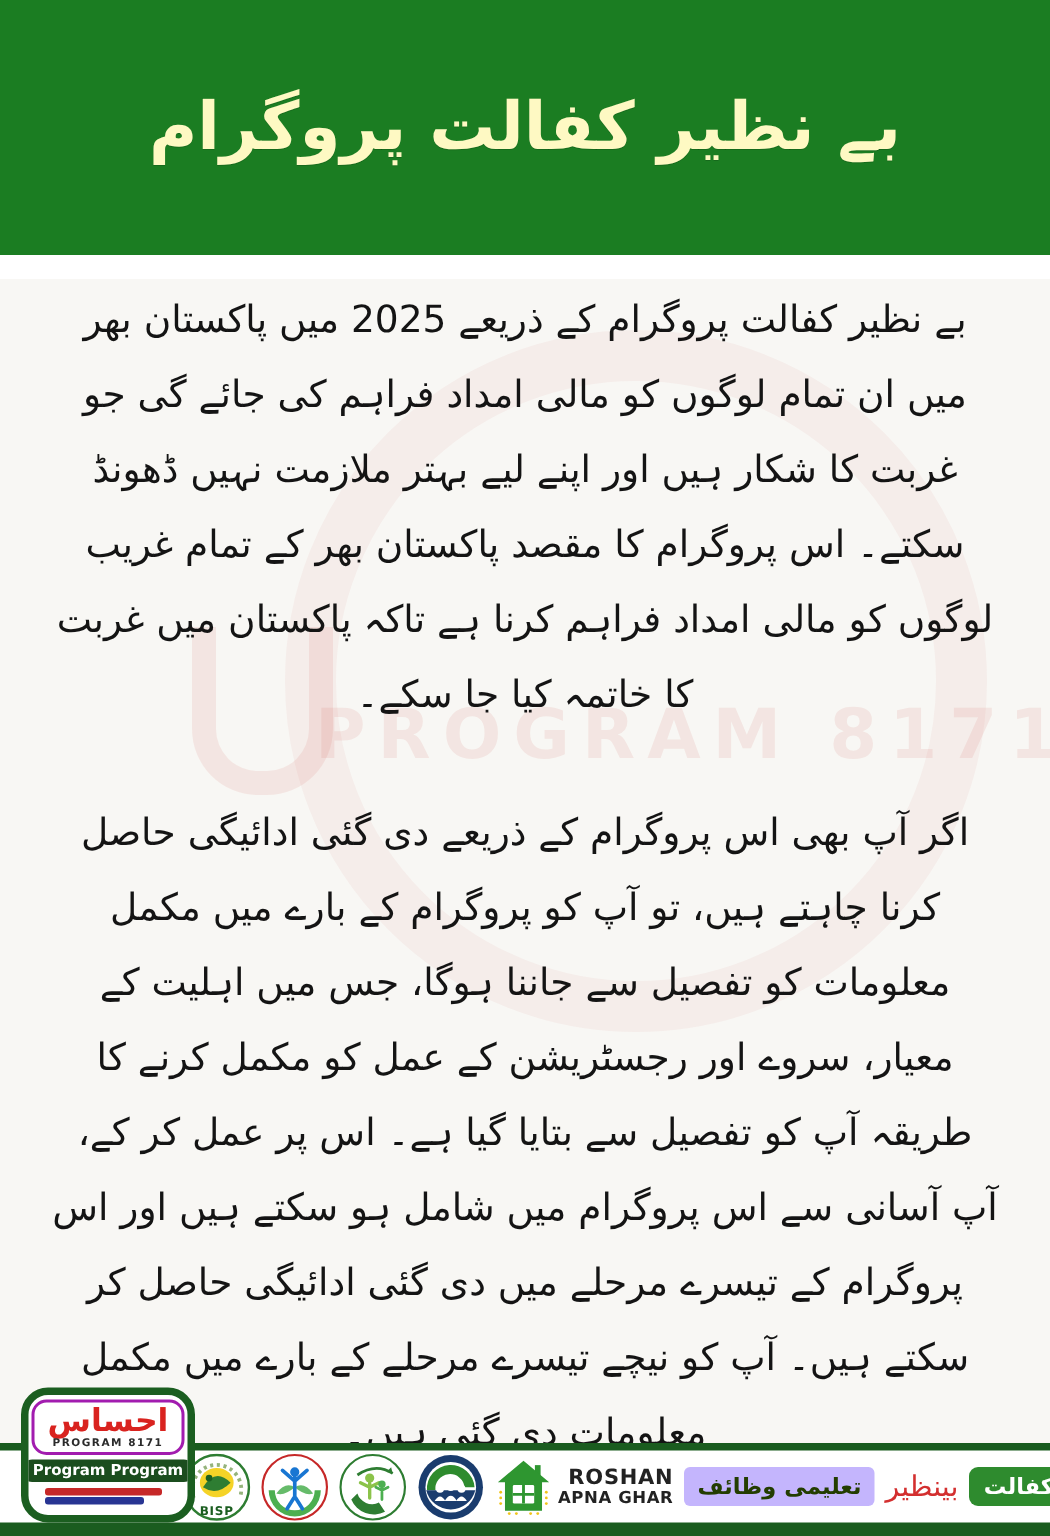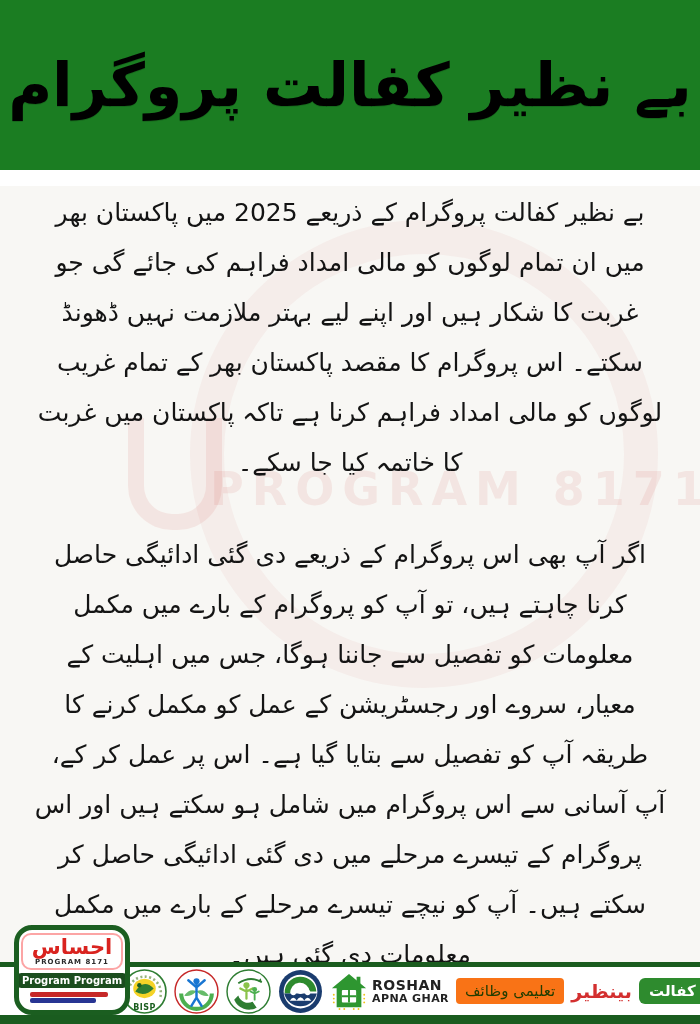--- a/index.html
+++ b/index.html
@@ -2,21 +2,21 @@
 <html lang="ur"><head>
 <meta charset="utf-8">
 <style>
   html,body{margin:0;padding:0;}
   body{font-family:"DejaVu Sans",sans-serif;background:#e9e9e9;}
   .page{position:relative;width:700px;height:1024px;background:#f8f7f4;overflow:hidden;margin:0 auto;}
 
   
   .header{position:absolute;top:0;left:0;right:0;height:170px;background:#1b7d22;
           display:flex;align-items:center;justify-content:center;}
-  .header-title{color:#000000;font-size:60px;font-weight:bold;direction:rtl;
+  .header-title{color:#fef9c3;font-size:44px;font-weight:bold;direction:rtl;
                 text-align:right;letter-spacing:1px;line-height:1.1;
                 text-shadow:0 1px 0 rgba(0,0,0,.15);}
   .header-gap{position:absolute;top:170px;left:0;right:0;height:16px;background:#ffffff;}
 
   
   .wm-ring{position:absolute;top:220px;left:190px;width:400px;height:400px;border-radius:50%;
            border:34px solid rgba(205,80,70,0.055);}
   .wm-u{position:absolute;top:418px;left:128px;width:62px;height:96px;
         border:16px solid rgba(205,80,70,0.10);border-top:none;
         border-radius:0 0 44px 44px;}
@@ -38,41 +38,41 @@
              display:flex;align-items:center;gap:7px;}
   .circle-logo{width:45px;height:45px;flex:0 0 auto;position:relative;}
   .circle-logo svg{display:block;width:100%;height:100%;}
   .bisp-label{position:absolute;left:0;right:0;bottom:2px;text-align:center;
               font-size:8px;font-weight:bold;color:#1b5e20;letter-spacing:.5px;}
 
   
   .ehsaas{position:absolute;left:14px;top:925px;width:116px;height:90px;background:#ffffff;
           border:5px solid #1b5e20;border-radius:18px;z-index:6;box-sizing:border-box;
           overflow:hidden;display:flex;flex-direction:column;align-items:center;}
-  .ehsaas-top{width:92%;margin-top:3px;border:2px solid #fca5a5;border-radius:10px;
+  .ehsaas-top{width:92%;margin-top:3px;border:2px solid #a21caf;border-radius:10px;
               display:flex;flex-direction:column;align-items:center;padding:1px 0 2px;}
   .ehsaas-urdu{color:#d9231f;font-size:21px;font-weight:bold;direction:rtl;line-height:1.05;}
   .ehsaas-8171{font-size:7px;color:#2b2b2b;font-weight:bold;letter-spacing:1px;}
   .ehsaas-pill{background:#1b4d1e;color:#ffffff;font-size:10px;font-weight:bold;
                border-radius:9px;padding:2px 8px;margin-top:3px;white-space:nowrap;}
   .ehsaas-stripes{width:80%;margin-top:4px;}
   .stripe-red{height:5px;background:#c62828;border-radius:2px;width:92%;}
   .stripe-blue{height:5px;background:#283593;border-radius:2px;width:78%;margin-top:1px;}
 
   
   .roshan{display:flex;align-items:center;gap:4px;flex:0 0 auto;}
   .roshan svg{width:38px;height:38px;display:block;}
   .roshan-text{display:flex;flex-direction:column;line-height:1.02;}
-  .roshan-l1{font-size:14px;font-weight:bold;color:#222222;letter-spacing:.5px;}
+  .roshan-l1{font-size:14px;font-weight:bold;color:#222222;letter-spacing:.5px;text-align:right;}
   .roshan-l2{font-size:11px;font-weight:bold;color:#222222;letter-spacing:.4px;}
 
   
-  .badge-yellow{background:#f97316;color:#233d00;font-weight:normal;font-size:15px;
+  .badge-yellow{background:#c4b5fd;color:#233d00;font-weight:bold;font-size:15px;
                 padding:4px 9px;border-radius:4px;direction:rtl;white-space:nowrap;flex:0 0 auto;}
-  .benazir-red{color:#d32f2f;font-weight:bold;font-size:19px;direction:rtl;
+  .benazir-red{color:#d32f2f;font-weight:normal;font-size:19px;direction:rtl;
                white-space:nowrap;flex:0 0 auto;}
   .badge-green{background:#2e8b2e;color:#ffffff;font-weight:bold;font-size:15px;
                padding:4px 10px;border-radius:6px;direction:rtl;white-space:nowrap;flex:0 0 auto;}
 </style>
 </head>
 <body>
 
 <div class="page">
 
   <div class="header">

